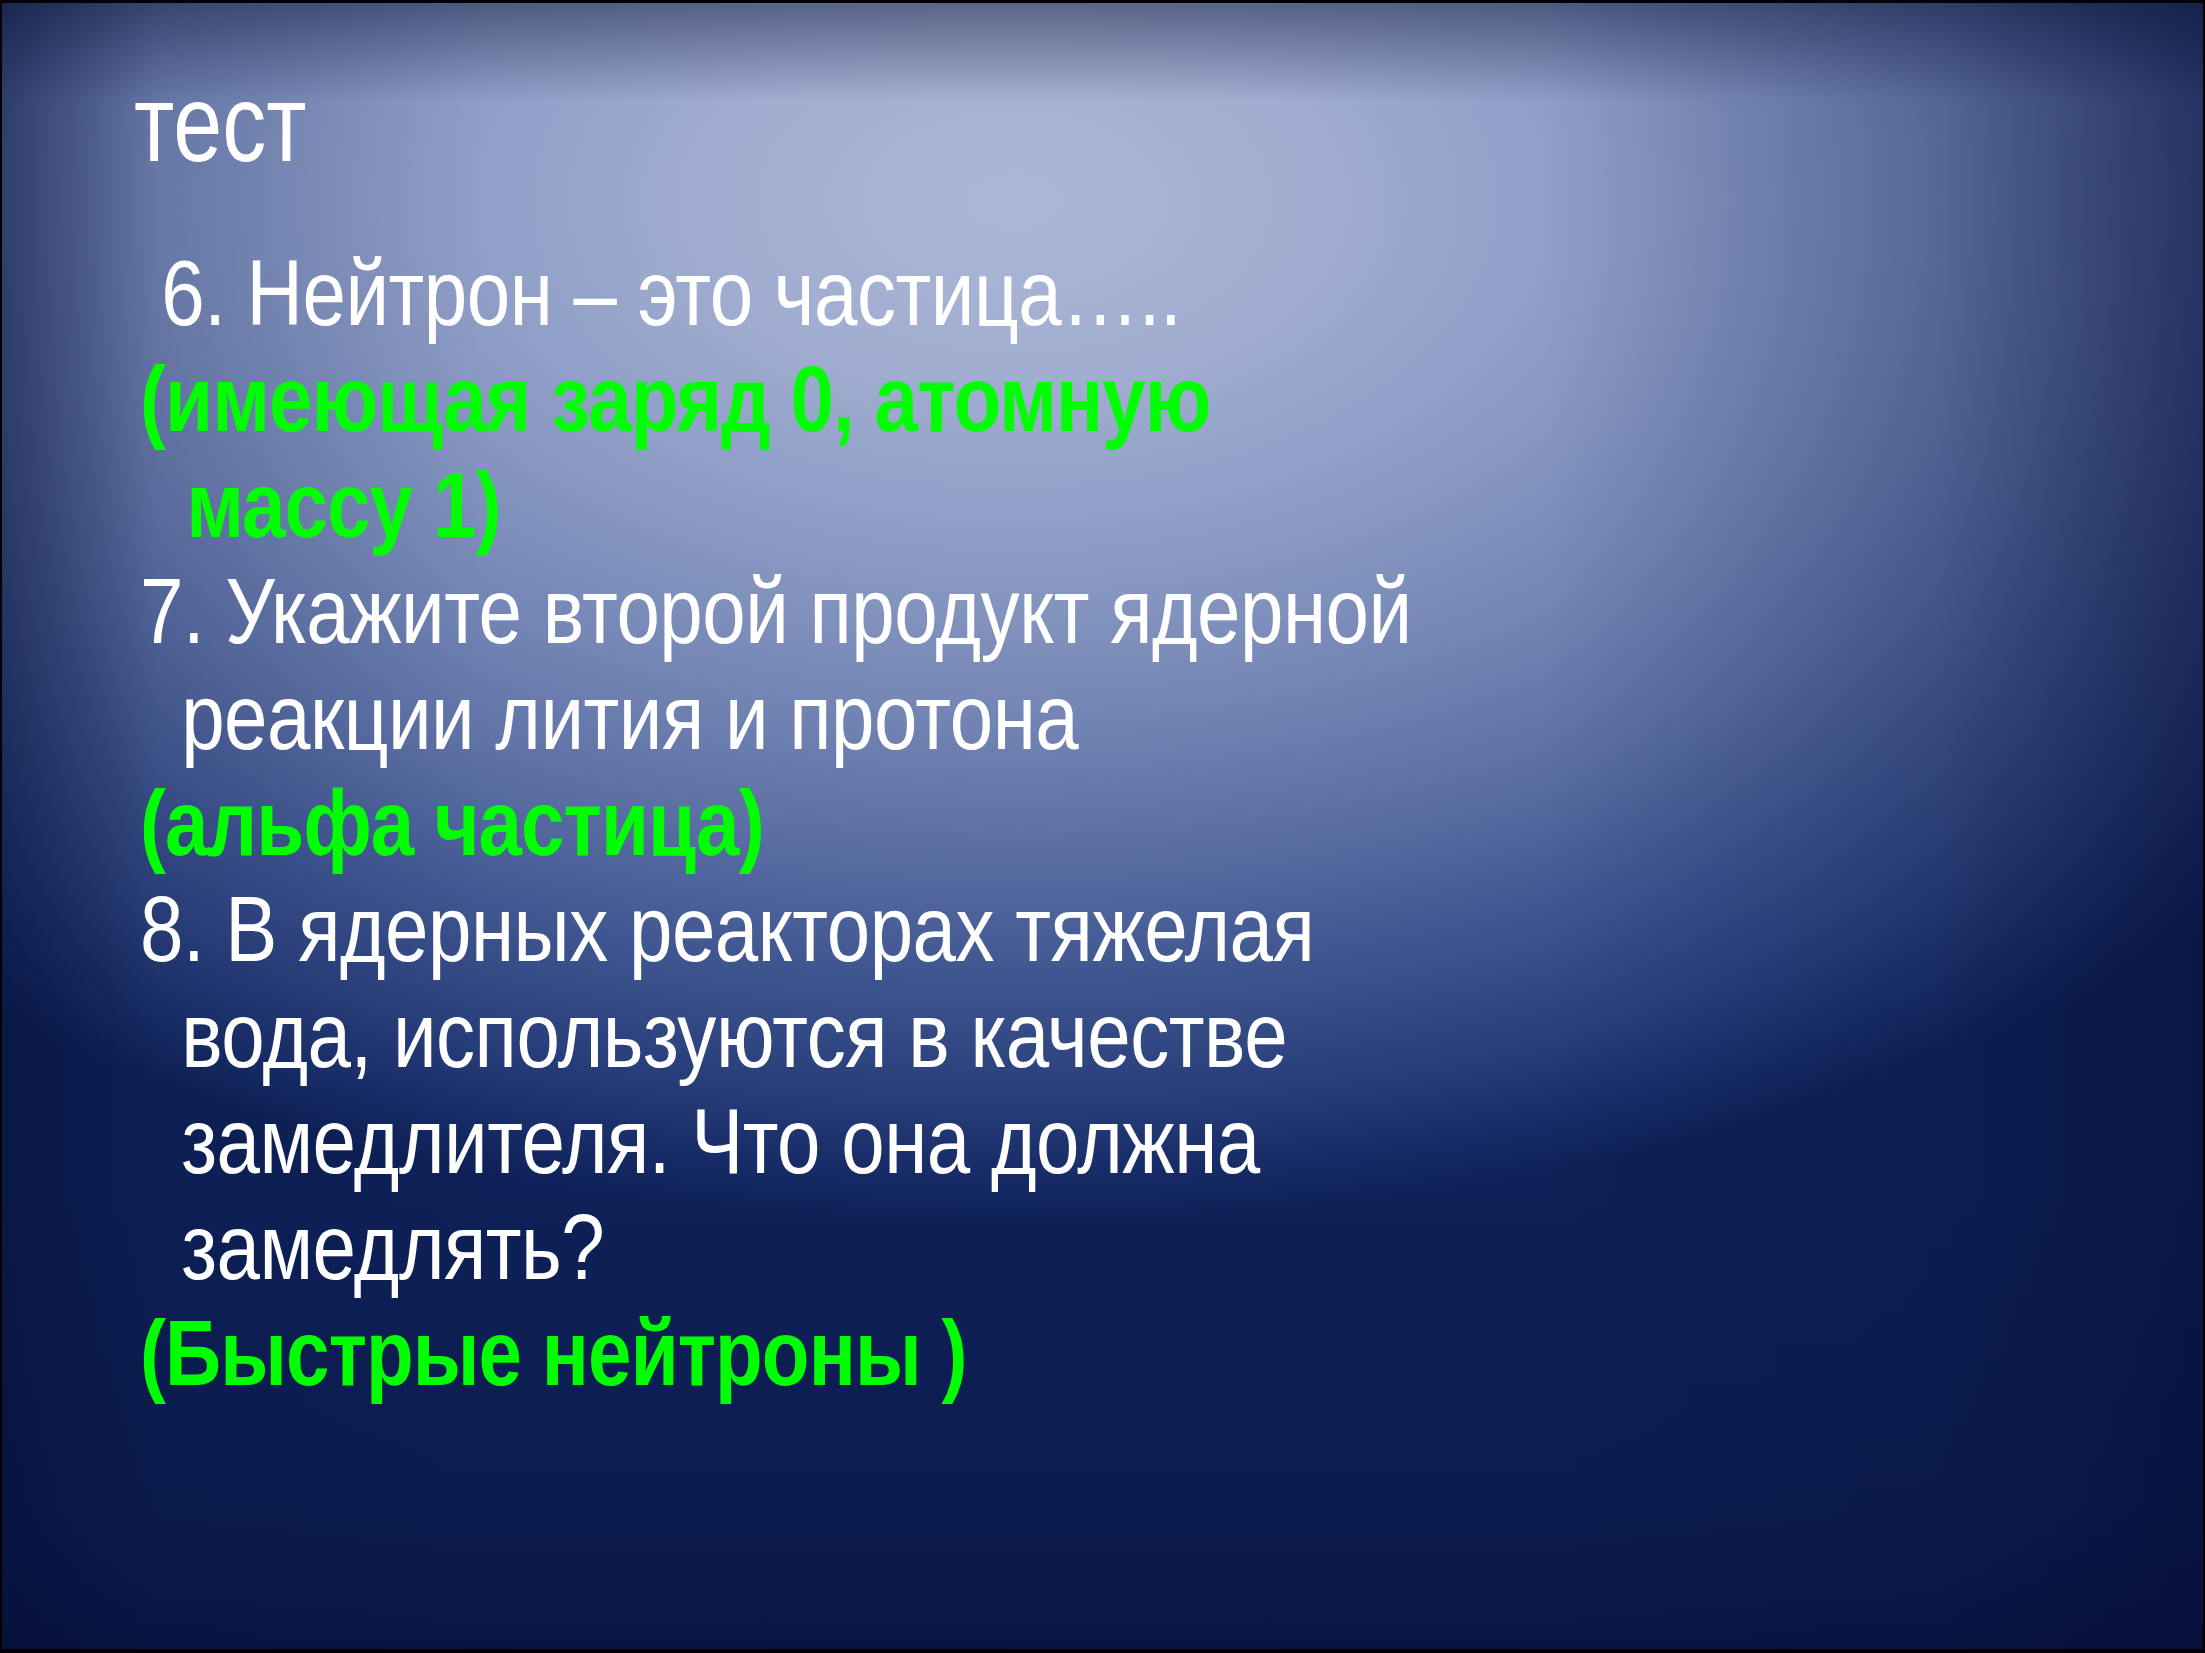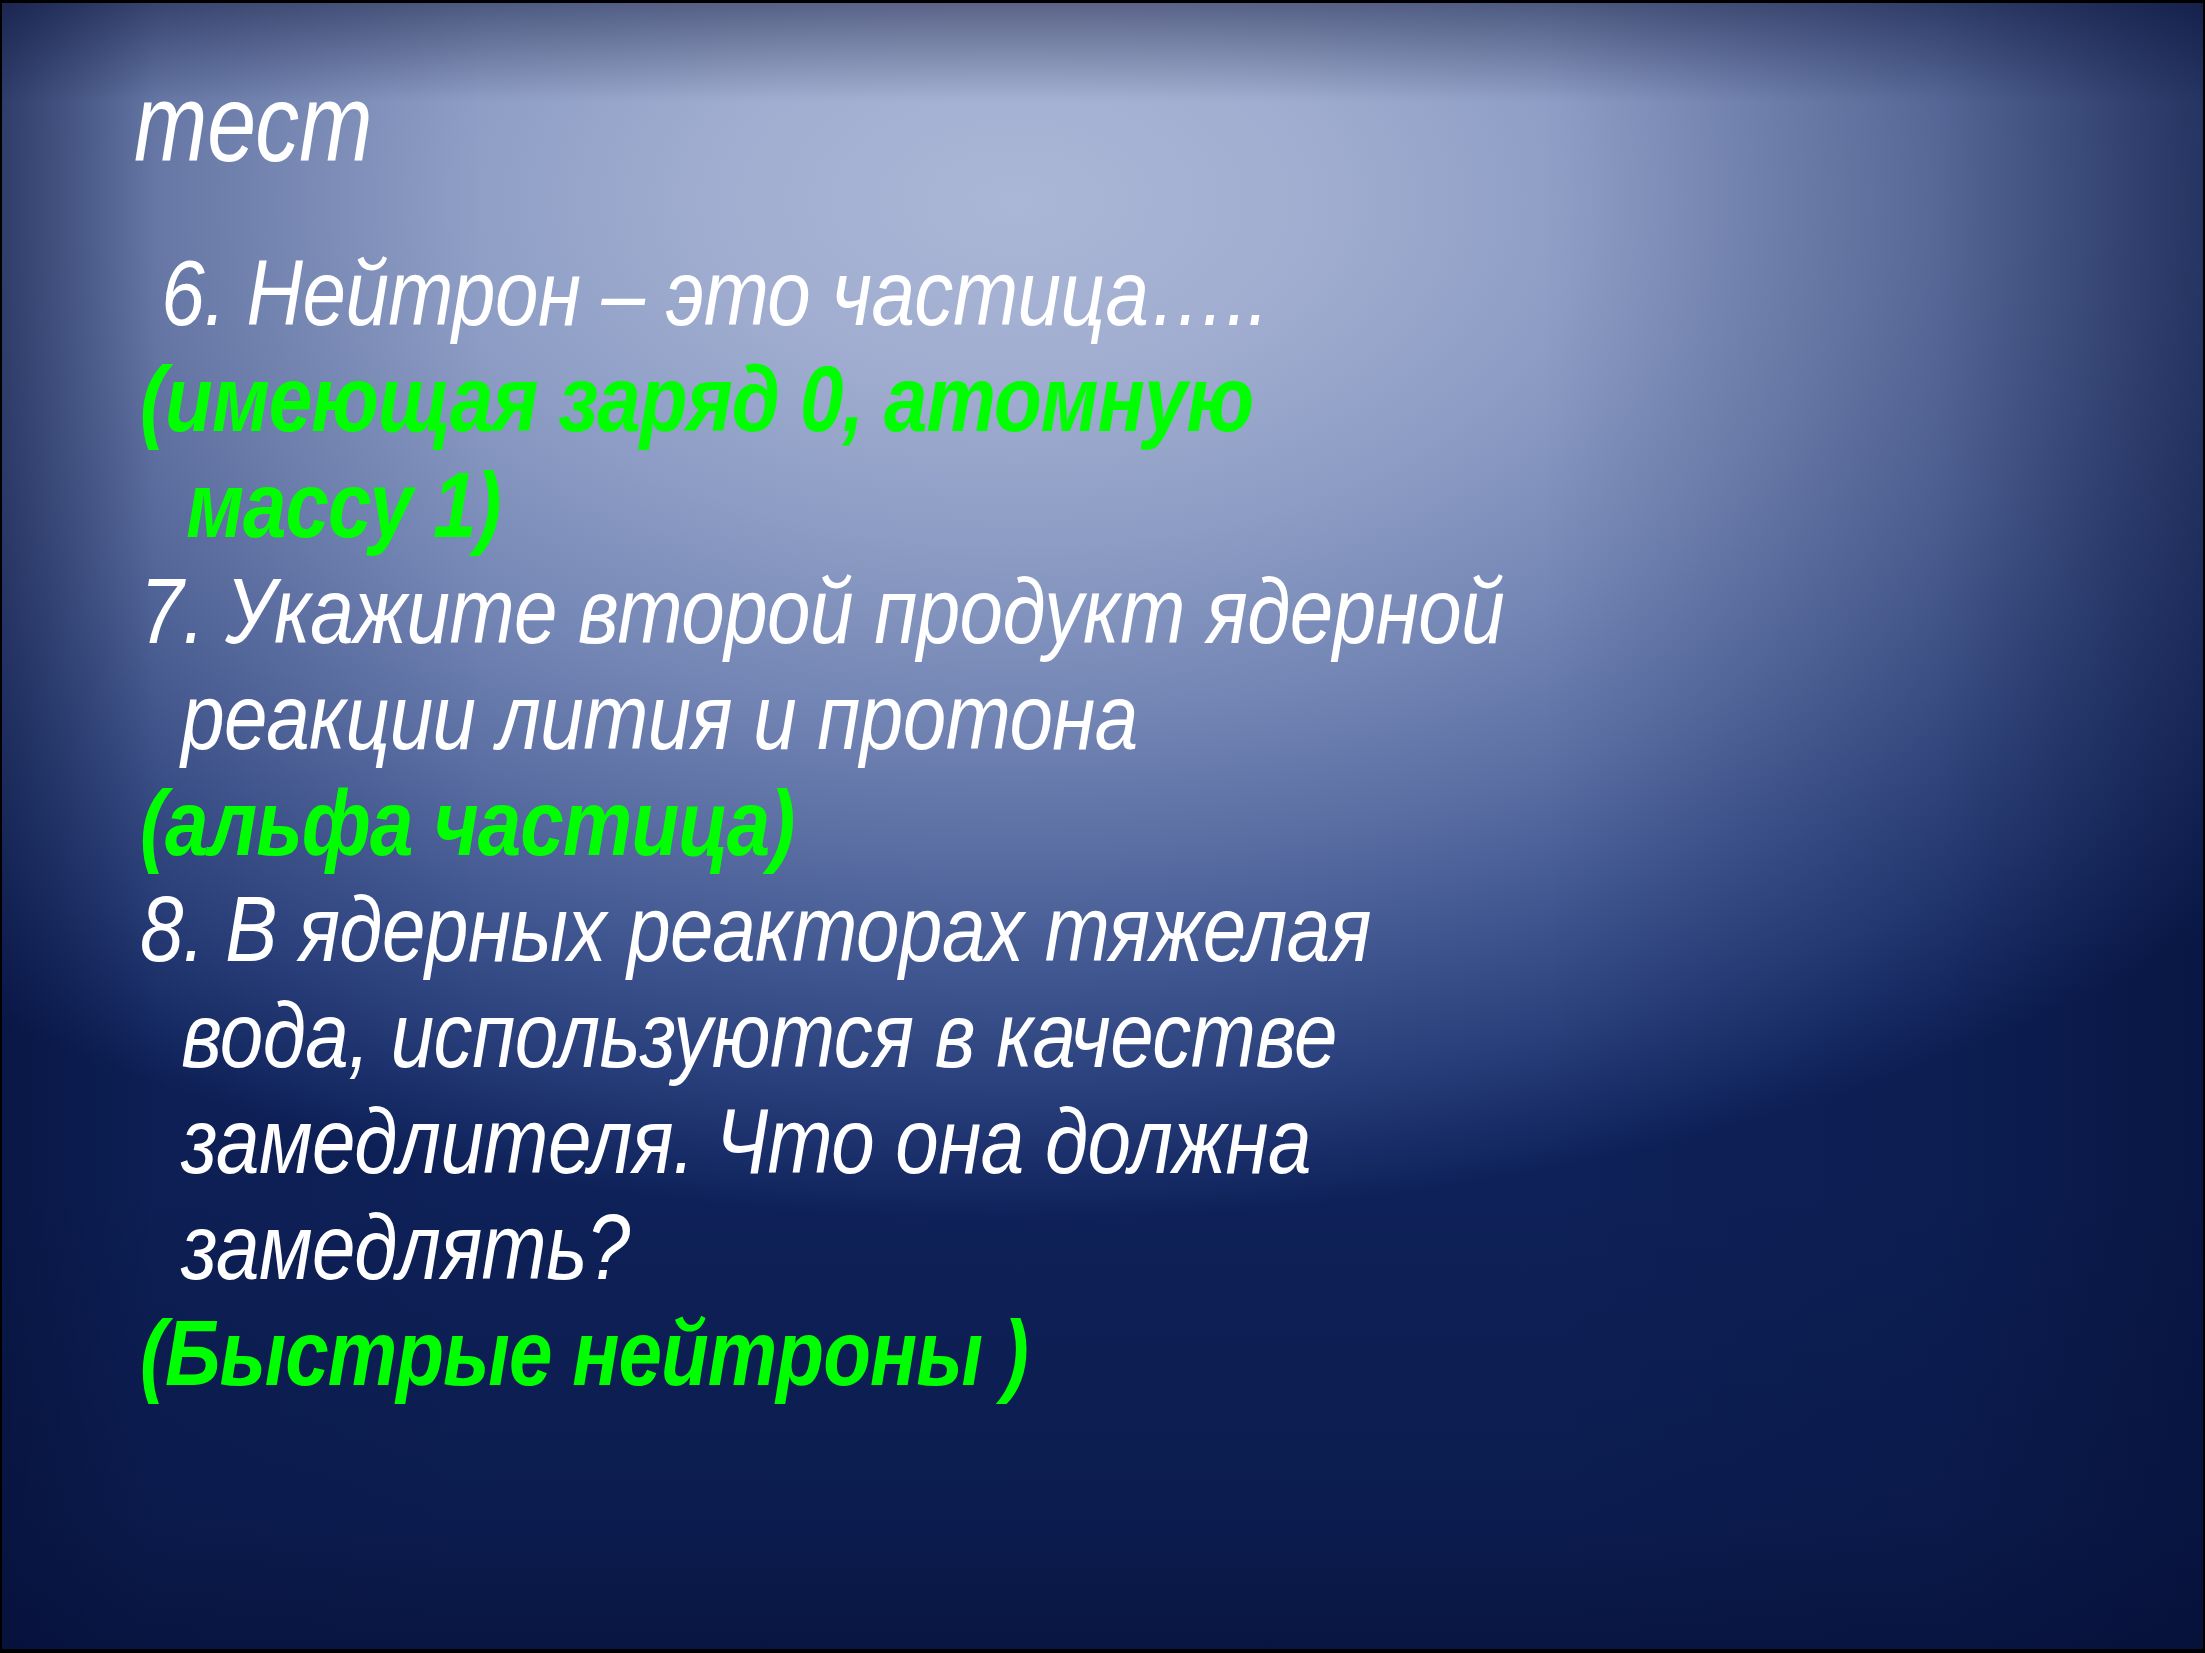--- a/index.html
+++ b/index.html
@@ -12,21 +12,20 @@
     width: 2205px;
     height: 1654px;
     overflow: hidden;
     background-color: #1d4ed8;
     font-family: "Liberation Sans", "DejaVu Sans", sans-serif;
     box-sizing: border-box;
     border-top: 3.3px solid #000000;
     border-left: 2.8px solid #000000;
     border-right: 2.2px solid #000000;
     border-bottom: 5.5px solid #000000;
-    font-style: italic;
   }
   
   #bg-gradient {
     position: absolute;
     inset: 0;
     background:
       radial-gradient(ellipse 78% 62% at 46% 12%,
         rgba(171,183,214,1.0) 0%,
         rgba(160,173,208,1.0) 18%,
         rgba(140,156,196,1.0) 34%,

